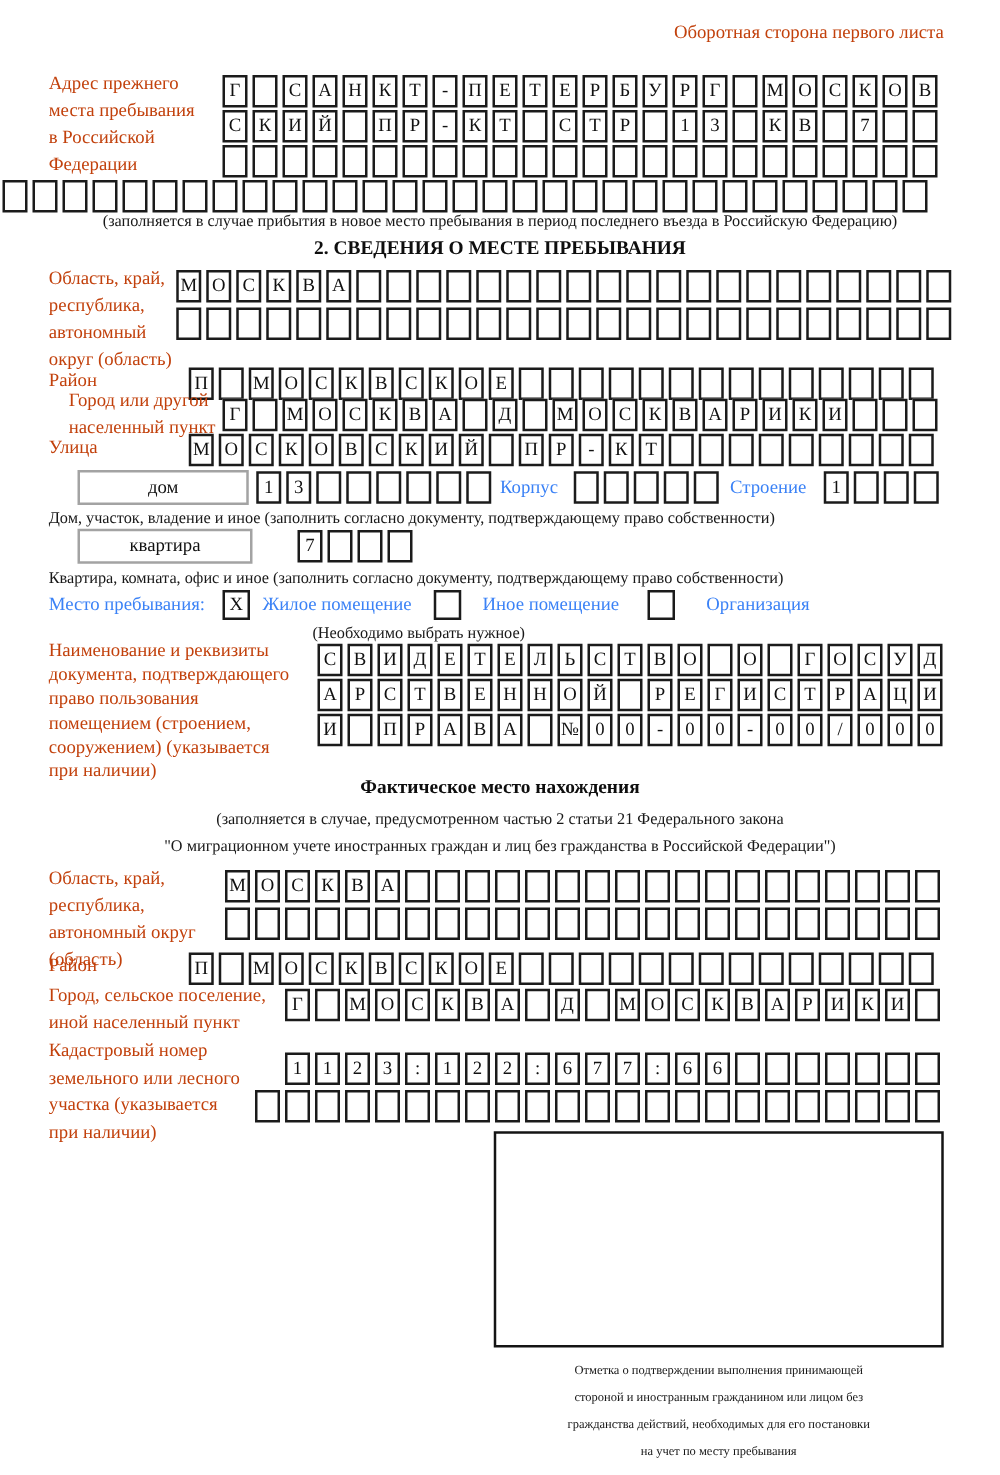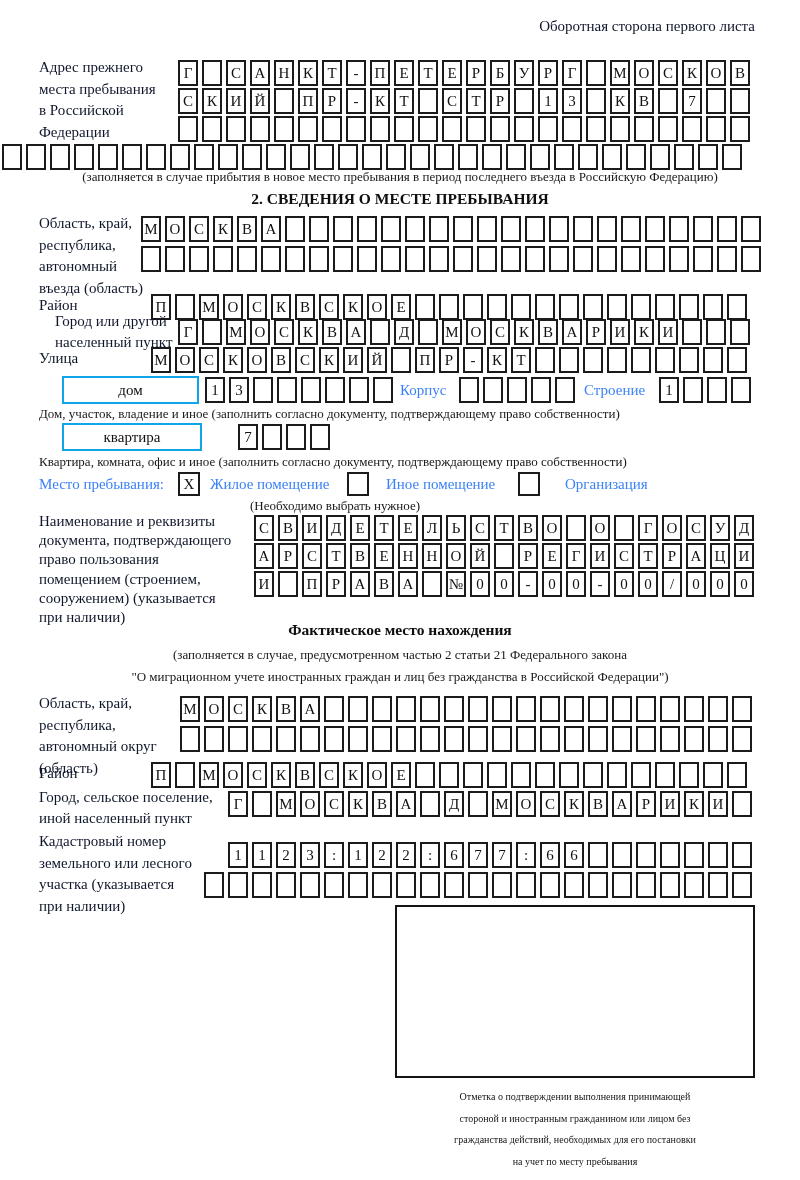--- a/index.html
+++ b/index.html
@@ -2,35 +2,35 @@
 <html><head>
 <meta charset="utf-8">
 <style>
   html,body{margin:0;padding:0;background:#fff;}
   #page{
     position:relative;width:800px;height:1180px;background:#ffffff;
     font-family:"Liberation Serif","DejaVu Serif",serif;color:#111;
     overflow:hidden;
   }
   .abs{position:absolute;}
-  .label{font-size:15px;color:#0f172a;}
+  .label{font-size:15px;color:#c2410c;}
   .label div{line-height:21.5px;white-space:nowrap;}
   .label.lh20 div{line-height:20.5px;}
   .label.lh19 div{line-height:19.2px;}
   .caption{font-size:13px;color:#181818;}
   .center{text-align:center;width:800px;left:0;}
   .title{font-size:15.5px;font-weight:bold;color:#0e0e0e;}
   .cellrow{display:flex;gap:4px;}
   .cell{
     width:20px;height:26px;box-sizing:border-box;border:2px solid #1b1b1b;
     font-size:15px;line-height:22px;text-align:center;background:#fff;
     font-family:inherit;flex:0 0 auto;
   }
   .widebox{
-    box-sizing:border-box;border:2px solid #0ea5e9;height:28px;background:#fff;
+    box-sizing:border-box;border:2px solid #a3a3a3;height:28px;background:#fff;
     font-size:15px;line-height:24px;text-align:center;
   }
   .chk{
     display:inline-block;width:22px;height:24px;box-sizing:border-box;
     border:2px solid #1b1b1b;font-size:15px;line-height:20px;text-align:center;
     background:#fff;vertical-align:middle;
   }
   .inline-lb{font-size:15px;line-height:24px;white-space:nowrap;color:#3b82f6;}
   .bigbox{box-sizing:border-box;border:2px solid #141414;background:#fff;}
   .mark-caption{font-size:10px;text-align:center;color:#161616;}
@@ -161,21 +161,21 @@
       <span class="cell"></span>
     </div>
   <div class="abs caption center" style="top:169px;">(заполняется в случае прибытия в новое место пребывания в период последнего въезда в Российскую Федерацию)</div>
 
   <div class="abs title center" style="top:190px;">2. СВЕДЕНИЯ О МЕСТЕ ПРЕБЫВАНИЯ</div>
 
   <div class="abs label" style="left:39px;top:213px;width:120px;">
       <div>Область, край,</div>
       <div>республика,</div>
       <div>автономный</div>
-      <div>въезда (область)</div>
+      <div>округ (область)</div>
     </div>
   <div class="abs cellrow" style="left:141px;top:216px;">
       <span class="cell">М</span>
       <span class="cell">О</span>
       <span class="cell">С</span>
       <span class="cell">К</span>
       <span class="cell">В</span>
       <span class="cell">А</span>
       <span class="cell"></span>
       <span class="cell"></span>

